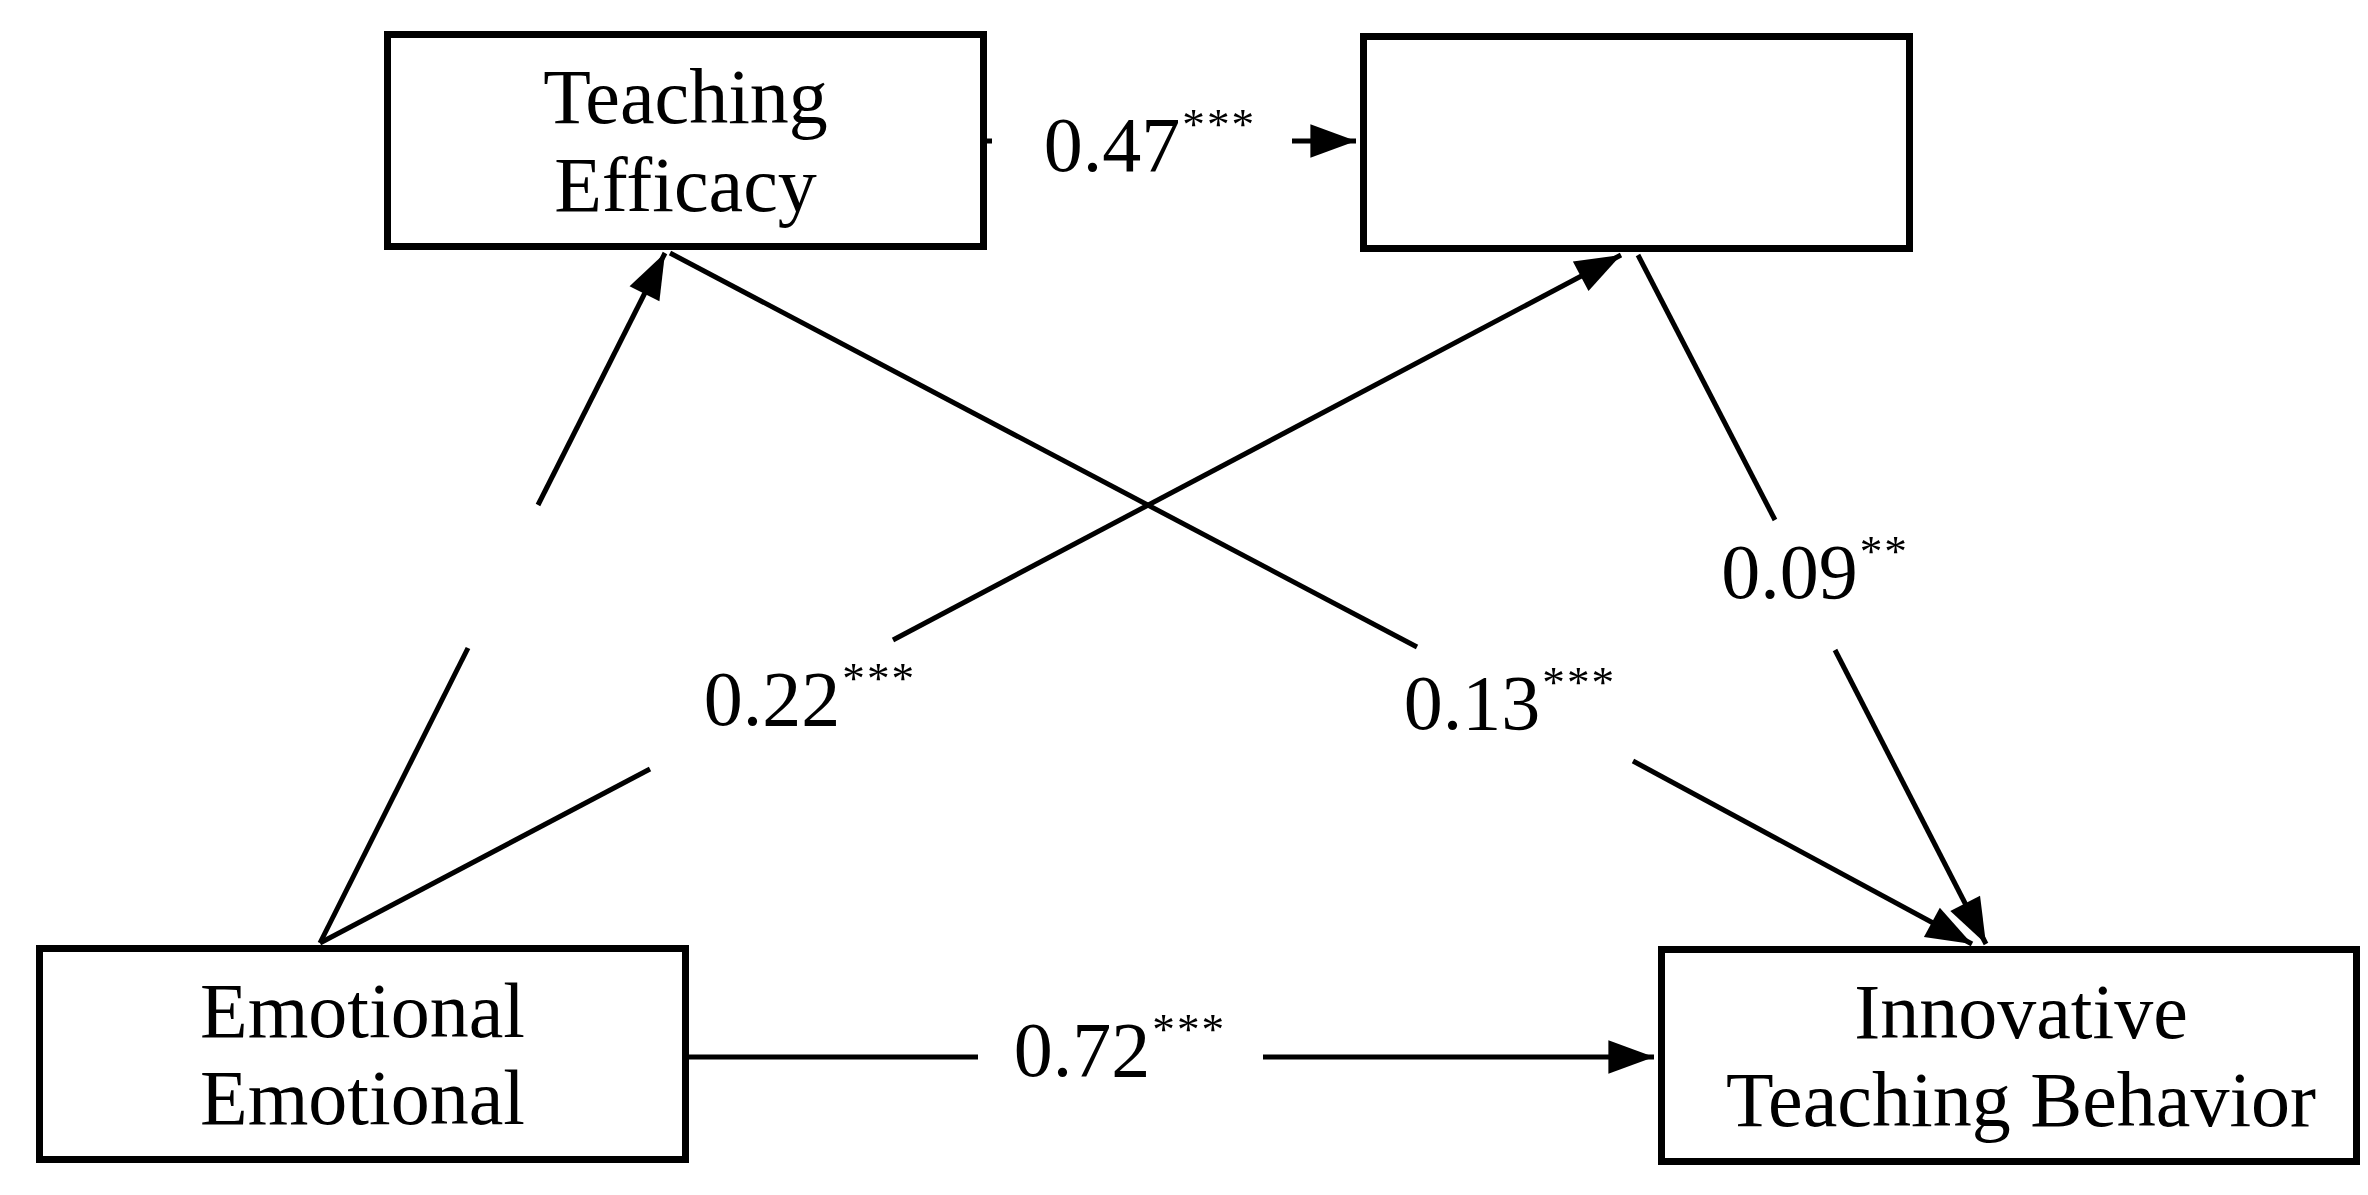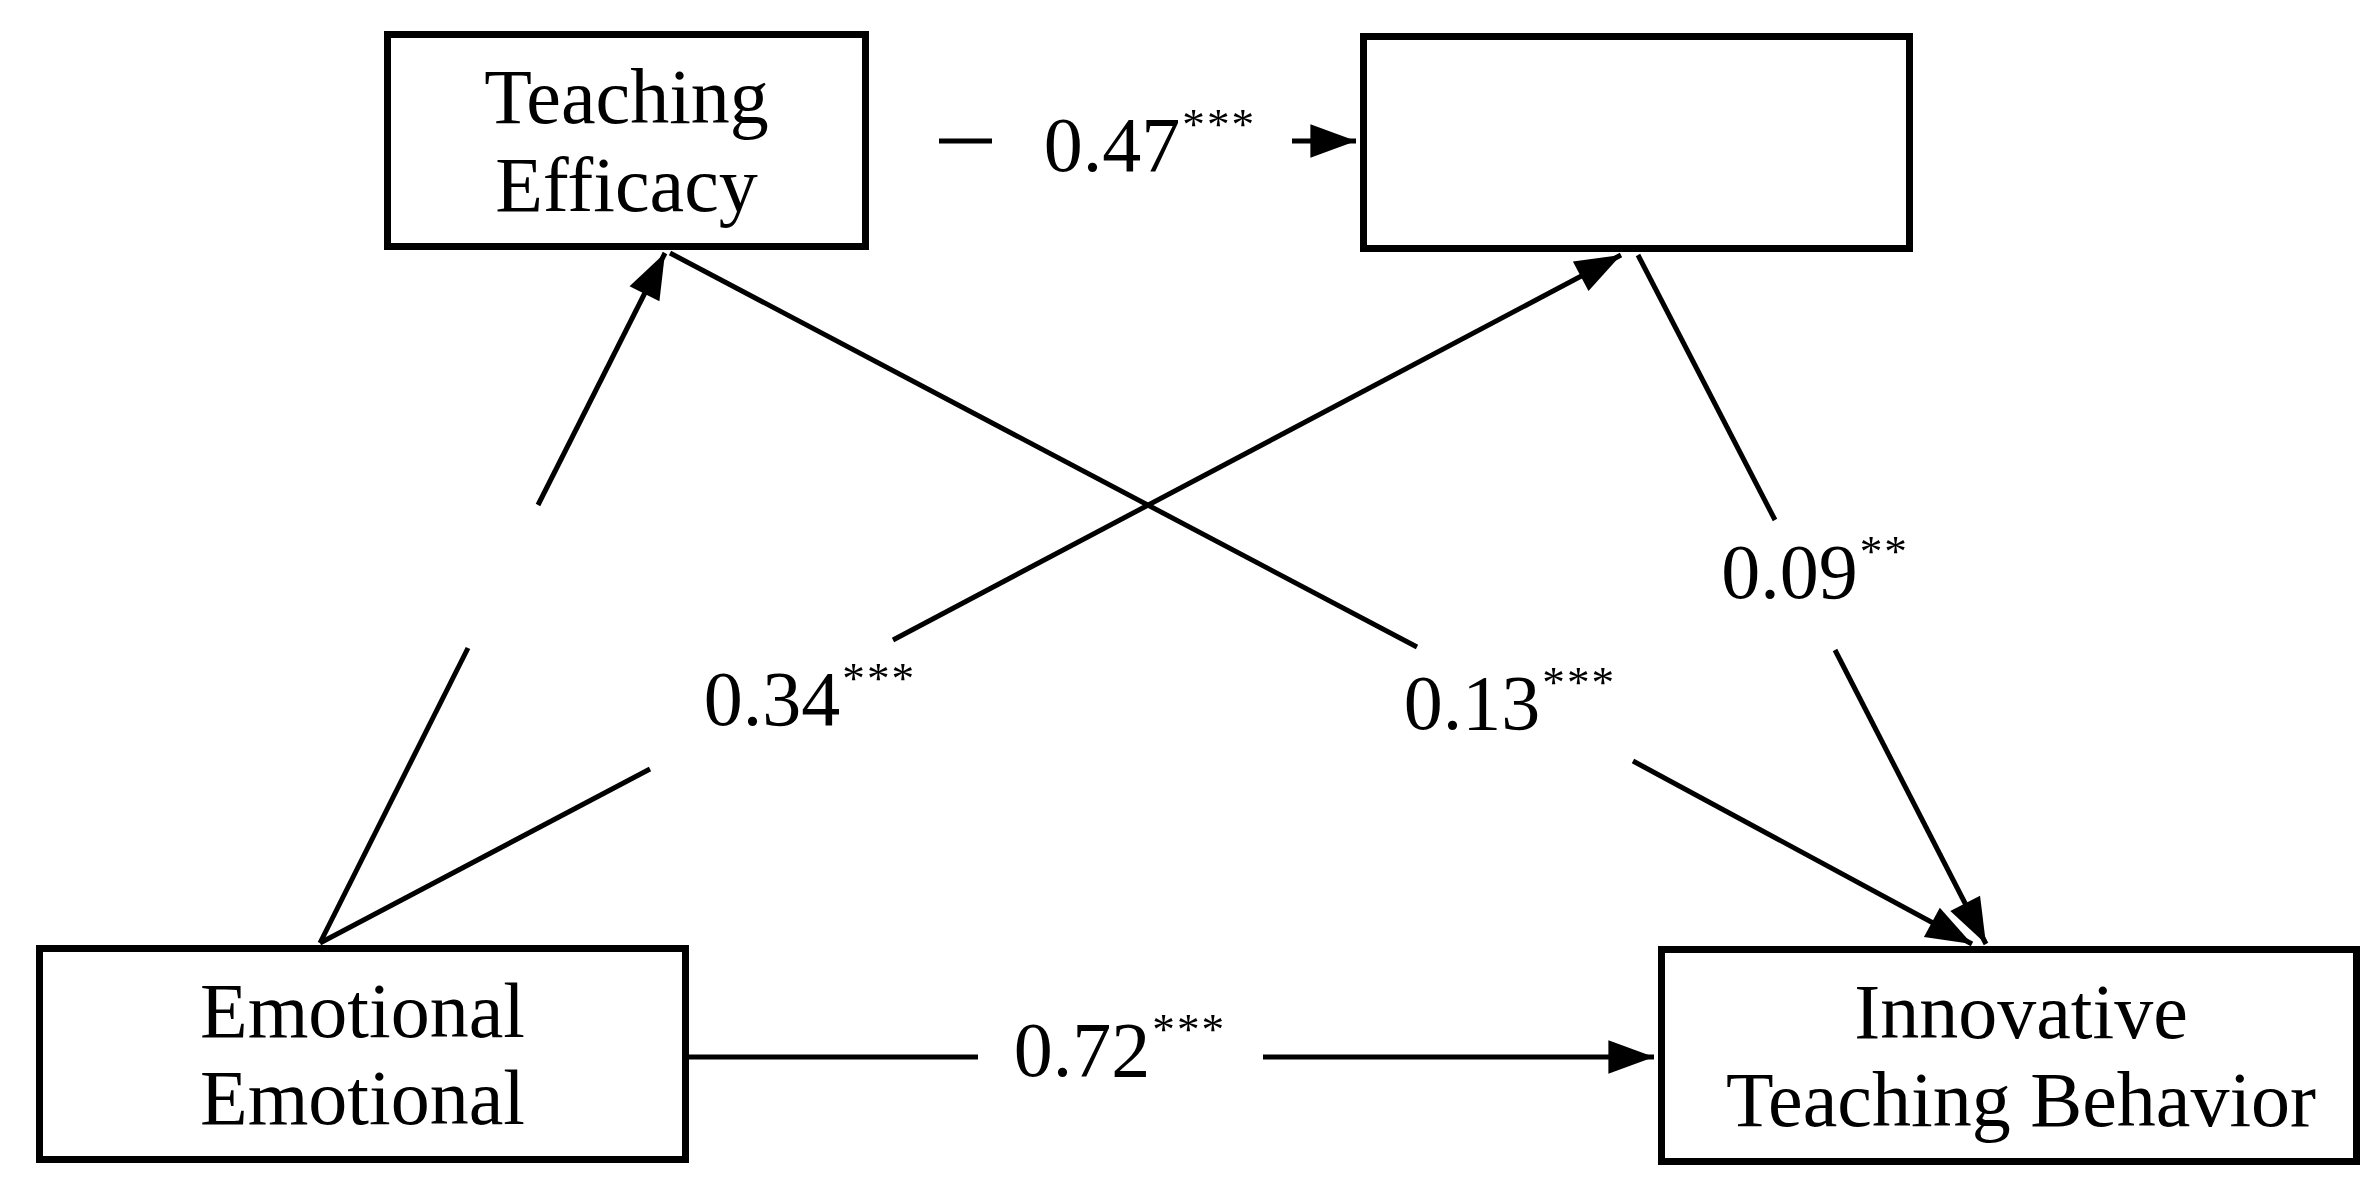--- a/index.html
+++ b/index.html
@@ -29,21 +29,21 @@
     background: #ffffff;
     display: flex;
     flex-direction: column;
     align-items: center;
     justify-content: center;
     text-align: center;
     font-size: 78px;
     line-height: 1.12;
     white-space: nowrap;
   }
-  .node-te  { left: 384px;  top: 31px;  width: 485px; height: 219px; }
+  .node-te  { left: 384px;  top: 31px;  width: 603px; height: 219px; }
   .node-wv  { left: 1360px; top: 33px;  width: 553px; height: 219px; }
   .node-ec  { left: 36px;   top: 945px; width: 653px; height: 218px; }
   .node-itb { left: 1658px; top: 946px; width: 702px; height: 219px; padding-left: 24px; }
   .coef {
     position: absolute;
     transform: translate(-50%, -50%);
     font-size: 78px;
     line-height: 1;
     white-space: nowrap;
   }
@@ -114,21 +114,21 @@
     <span>Innovative</span>
     <span>Teaching Behavior</span>
   </div>
 
   <div class="coef coef-te-wv">
     <span>0.47</span><sup>***</sup>
   </div>
 
 
   <div class="coef coef-ec-wv">
-    <span>0.34</span><sup>***</sup>
+    <span>0.22</span><sup>***</sup>
   </div>
 
   <div class="coef coef-te-itb">
     <span>0.13</span><sup>***</sup>
   </div>
 
   <div class="coef coef-wv-itb">
     <span>0.09</span><sup>**</sup>
   </div>
 

